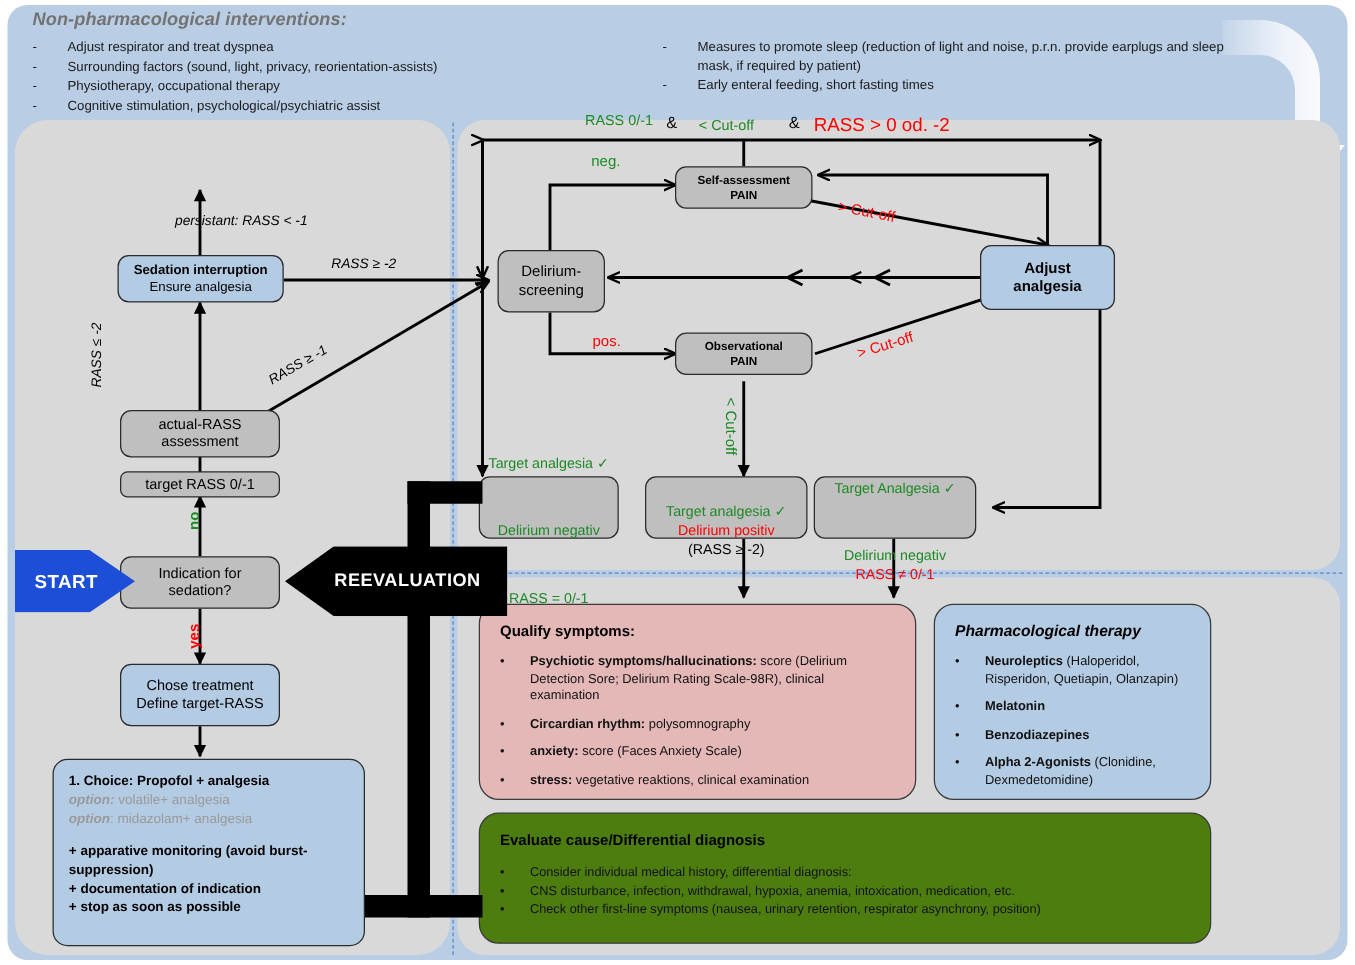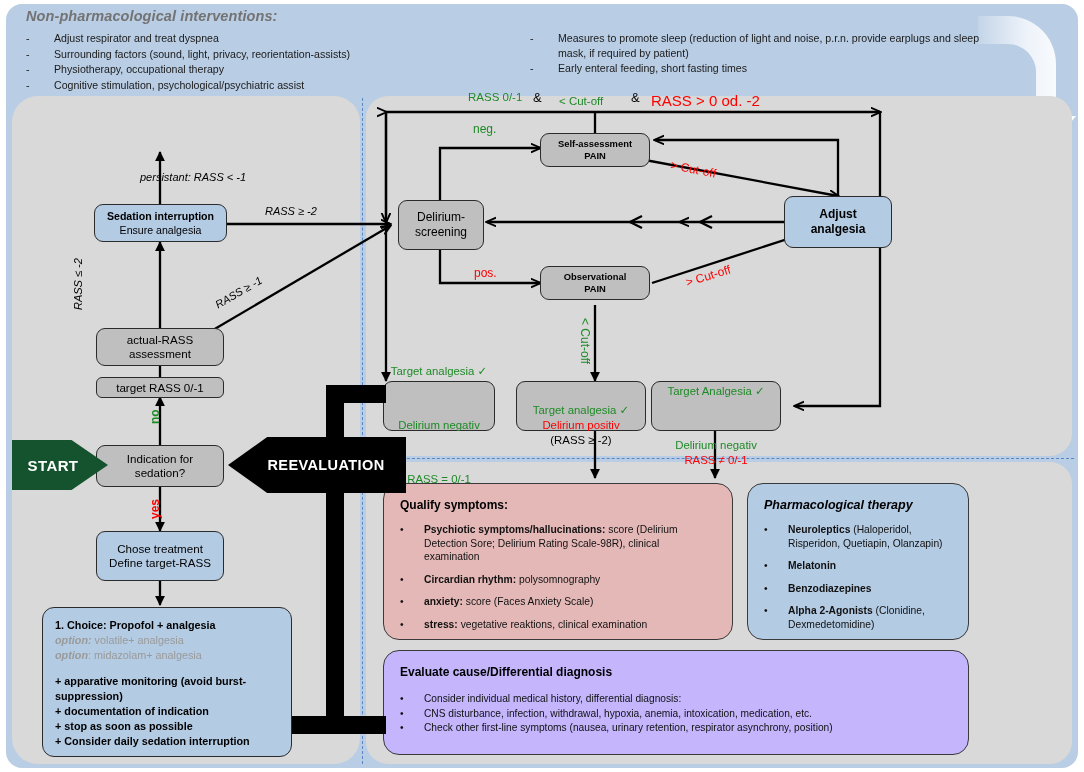--- a/index.html
+++ b/index.html
@@ -76,35 +76,35 @@
   .lbl.r{color:#ff0000;}
   .lbl.k{color:#000;}
   .lbl.b{font-weight:bold;}
 
   
   .chev{
     position:absolute;z-index:8;display:flex;align-items:center;
     color:#fff;font-weight:bold;font-size:15px;letter-spacing:.4px;
   }
   #start-chevron{left:12px;top:440px;width:82px;height:50px;justify-content:center;
-    background:#14532d;clip-path:polygon(0 0,62% 0,100% 50%,62% 100%,0 100%);padding-right:14px;}
+    background:#1d4ed8;clip-path:polygon(0 0,62% 0,100% 50%,62% 100%,0 100%);padding-right:14px;}
   #reeval-chevron{left:228px;top:437px;width:160px;height:56px;justify-content:center;
     background:#000;clip-path:polygon(100% 0,22% 0,0 50%,22% 100%,100% 100%);padding-left:18px;font-size:14.5px;}
 
   
   .thick{position:absolute;background:#000;z-index:7;}
 
   
   .cbox{
     position:absolute;box-sizing:border-box;border:1.4px solid #3a3a3a;
     border-radius:16px;padding:14px 16px;z-index:6;
   }
   #box-qualify{left:383px;top:483px;width:350px;height:157px;background:#e5b8b8;}
   #box-pharma{left:747px;top:483px;width:222px;height:157px;background:#b4cbe4;}
-  #box-evaluate{left:383px;top:650px;width:586px;height:105px;background:#c4b5fd;}
+  #box-evaluate{left:383px;top:650px;width:586px;height:105px;background:#4d7c0f;}
   .cbox h4{margin:0 0 11px 0;font-size:12px;font-weight:bold;color:#000;}
   .cbox h4.it{font-style:italic;font-size:12.5px;}
   .cb-li{display:flex;font-size:10.3px;line-height:13.5px;color:#111;margin-bottom:9px;}
   .cb-li .bullet{width:24px;flex:0 0 24px;text-align:left;}
   .cb-li .txt{flex:1;}
   #box-evaluate .cb-li{margin-bottom:1px;font-size:10.2px;}
   #box-evaluate h4{margin-bottom:13px;}
 
   
   #box-treatment{
@@ -266,21 +266,20 @@
 
   <div id="box-treatment">
     <div class="t-row b">1. Choice: Propofol + analgesia</div>
     <div class="t-row gry"><i class="b">option:</i><span> volatile+ analgesia</span></div>
     <div class="t-row gry"><i class="b">option</i><span>: midazolam+ analgesia</span></div>
     <div style="height:11px;"></div>
     <div class="t-row b">+ apparative monitoring (avoid burst-</div>
     <div class="t-row b">suppression)</div>
     <div class="t-row b">+ documentation of indication</div>
     <div class="t-row b">+ stop as soon as possible</div>
-    <div class="t-row b">+ Consider daily sedation interruption</div>
   </div>
 
   <div class="thick" style="left:292px;top:716px;width:94px;height:18px;"></div>
   <div class="thick" style="left:326px;top:385px;width:18px;height:349px;"></div>
   <div class="thick" style="left:326px;top:385px;width:60px;height:18px;"></div>
 
   <div class="chev" id="start-chevron">
     <span>START</span>
   </div>
   <div class="chev" id="reeval-chevron">

